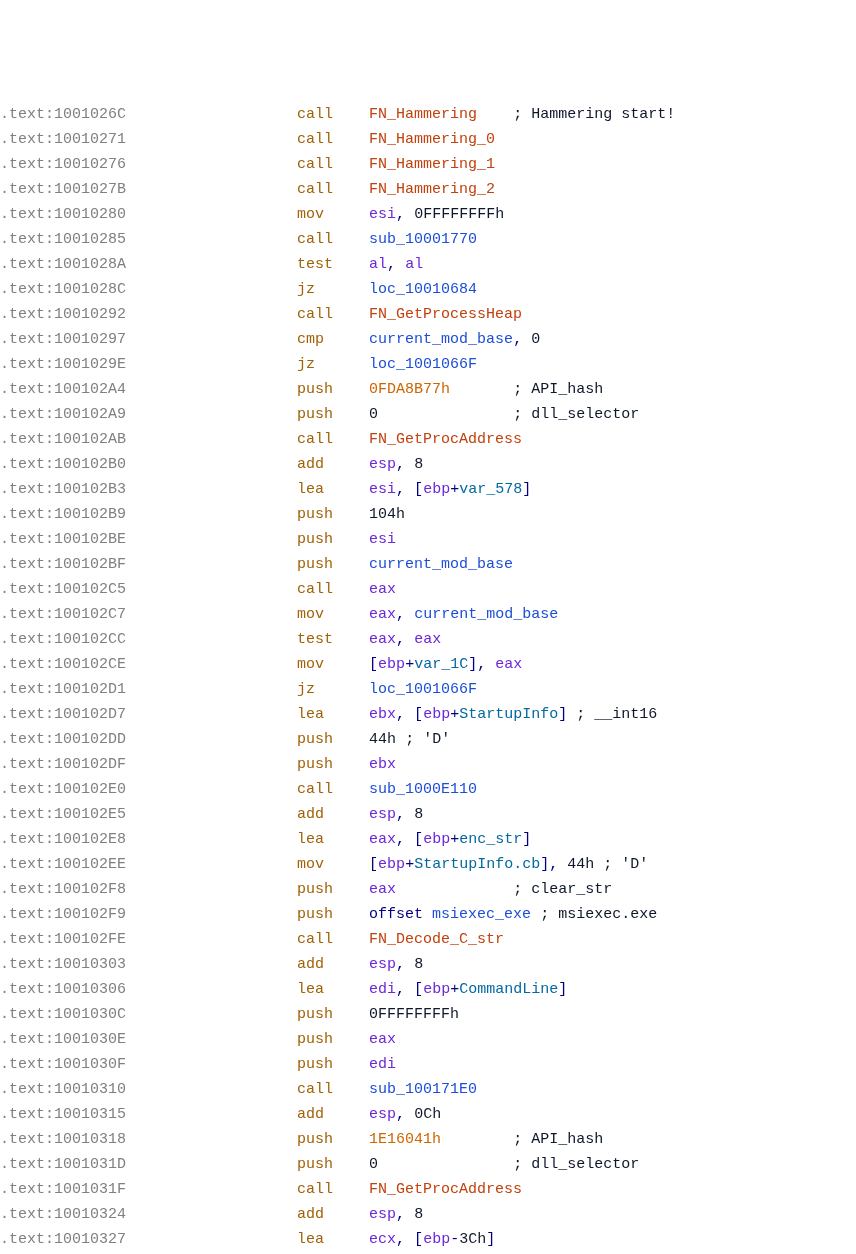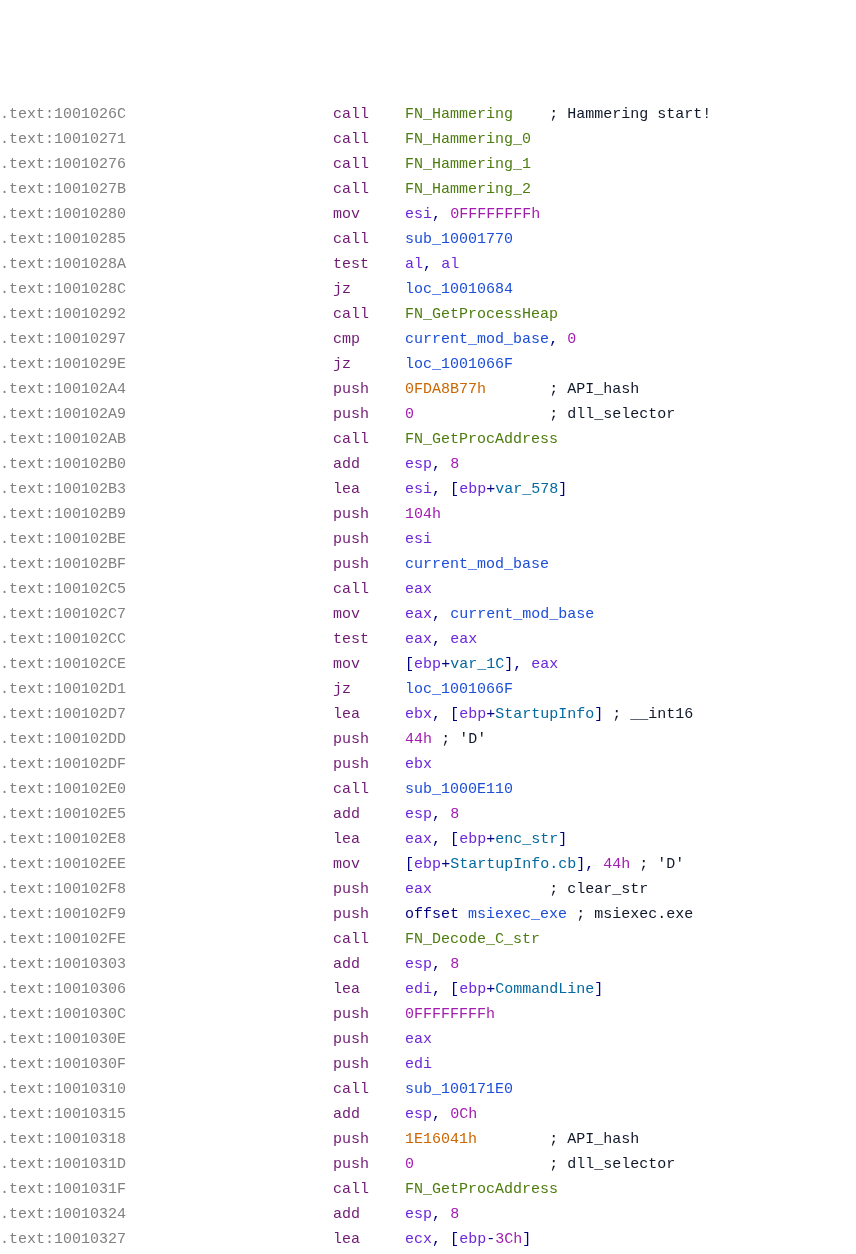--- a/index.html
+++ b/index.html
@@ -8,26 +8,26 @@
     font-size: 15px;
     line-height: 25px;
     background: #fff;
     color: #000;
     white-space: pre;
     padding: 2px 0;
   }
   .line { display: block; height: 25px; }
   .seg-label { color: #808080; }
   .seg-address { color: #808080; }
-  .mnemonic { color: #701a75; margin-left: 36px; }
-  .operand-func { color: #4d7c0f; }
+  .mnemonic { color: #a16207; }
+  .operand-func { color: #c2410c; }
   .operand-loc { color: #1d4ed8; }
   .operand-reg { color: #6d28d9; }
   .operand-var { color: #0369a1; }
-  .operand-num { color: #a21caf; }
+  .operand-num { color: #0f172a; }
   .operand-imm { color: #cc6600; }
   .comment { color: #0f172a; }
   .punct { color: #000080; }
 </style>
 </head>
 <body>
 
 
 
 <div id="listing"><div class="line"><span class="seg-label">.text</span><span class="seg-address">:</span><span class="seg-address">1001026C</span>                   <span class="mnemonic">call    </span><span class="operand-func">FN_Hammering</span>    <span class="comment">; Hammering start!</span></div><div class="line"><span class="seg-label">.text</span><span class="seg-address">:</span><span class="seg-address">10010271</span>                   <span class="mnemonic">call    </span><span class="operand-func">FN_Hammering_0</span></div><div class="line"><span class="seg-label">.text</span><span class="seg-address">:</span><span class="seg-address">10010276</span>                   <span class="mnemonic">call    </span><span class="operand-func">FN_Hammering_1</span></div><div class="line"><span class="seg-label">.text</span><span class="seg-address">:</span><span class="seg-address">1001027B</span>                   <span class="mnemonic">call    </span><span class="operand-func">FN_Hammering_2</span></div><div class="line"><span class="seg-label">.text</span><span class="seg-address">:</span><span class="seg-address">10010280</span>                   <span class="mnemonic">mov     </span><span class="operand-reg">esi</span><span class="punct">, </span><span class="operand-num">0FFFFFFFFh</span></div><div class="line"><span class="seg-label">.text</span><span class="seg-address">:</span><span class="seg-address">10010285</span>                   <span class="mnemonic">call    </span><span class="operand-loc">sub_10001770</span></div><div class="line"><span class="seg-label">.text</span><span class="seg-address">:</span><span class="seg-address">1001028A</span>                   <span class="mnemonic">test    </span><span class="operand-reg">al</span><span class="punct">, </span><span class="operand-reg">al</span></div><div class="line"><span class="seg-label">.text</span><span class="seg-address">:</span><span class="seg-address">1001028C</span>                   <span class="mnemonic">jz      </span><span class="operand-loc">loc_10010684</span></div><div class="line"><span class="seg-label">.text</span><span class="seg-address">:</span><span class="seg-address">10010292</span>                   <span class="mnemonic">call    </span><span class="operand-func">FN_GetProcessHeap</span></div><div class="line"><span class="seg-label">.text</span><span class="seg-address">:</span><span class="seg-address">10010297</span>                   <span class="mnemonic">cmp     </span><span class="operand-loc">current_mod_base</span><span class="punct">, </span><span class="operand-num">0</span></div><div class="line"><span class="seg-label">.text</span><span class="seg-address">:</span><span class="seg-address">1001029E</span>                   <span class="mnemonic">jz      </span><span class="operand-loc">loc_1001066F</span></div><div class="line"><span class="seg-label">.text</span><span class="seg-address">:</span><span class="seg-address">100102A4</span>                   <span class="mnemonic">push    </span><span class="operand-imm">0FDA8B77h</span>       <span class="comment">; API_hash</span></div><div class="line"><span class="seg-label">.text</span><span class="seg-address">:</span><span class="seg-address">100102A9</span>                   <span class="mnemonic">push    </span><span class="operand-num">0</span>               <span class="comment">; dll_selector</span></div><div class="line"><span class="seg-label">.text</span><span class="seg-address">:</span><span class="seg-address">100102AB</span>                   <span class="mnemonic">call    </span><span class="operand-func">FN_GetProcAddress</span></div><div class="line"><span class="seg-label">.text</span><span class="seg-address">:</span><span class="seg-address">100102B0</span>                   <span class="mnemonic">add     </span><span class="operand-reg">esp</span><span class="punct">, </span><span class="operand-num">8</span></div><div class="line"><span class="seg-label">.text</span><span class="seg-address">:</span><span class="seg-address">100102B3</span>                   <span class="mnemonic">lea     </span><span class="operand-reg">esi</span><span class="punct">, [</span><span class="operand-reg">ebp</span><span class="punct">+</span><span class="operand-var">var_578</span><span class="punct">]</span></div><div class="line"><span class="seg-label">.text</span><span class="seg-address">:</span><span class="seg-address">100102B9</span>                   <span class="mnemonic">push    </span><span class="operand-num">104h</span></div><div class="line"><span class="seg-label">.text</span><span class="seg-address">:</span><span class="seg-address">100102BE</span>                   <span class="mnemonic">push    </span><span class="operand-reg">esi</span></div><div class="line"><span class="seg-label">.text</span><span class="seg-address">:</span><span class="seg-address">100102BF</span>                   <span class="mnemonic">push    </span><span class="operand-loc">current_mod_base</span></div><div class="line"><span class="seg-label">.text</span><span class="seg-address">:</span><span class="seg-address">100102C5</span>                   <span class="mnemonic">call    </span><span class="operand-reg">eax</span></div><div class="line"><span class="seg-label">.text</span><span class="seg-address">:</span><span class="seg-address">100102C7</span>                   <span class="mnemonic">mov     </span><span class="operand-reg">eax</span><span class="punct">, </span><span class="operand-loc">current_mod_base</span></div><div class="line"><span class="seg-label">.text</span><span class="seg-address">:</span><span class="seg-address">100102CC</span>                   <span class="mnemonic">test    </span><span class="operand-reg">eax</span><span class="punct">, </span><span class="operand-reg">eax</span></div><div class="line"><span class="seg-label">.text</span><span class="seg-address">:</span><span class="seg-address">100102CE</span>                   <span class="mnemonic">mov     </span><span class="punct">[</span><span class="operand-reg">ebp</span><span class="punct">+</span><span class="operand-var">var_1C</span><span class="punct">], </span><span class="operand-reg">eax</span></div><div class="line"><span class="seg-label">.text</span><span class="seg-address">:</span><span class="seg-address">100102D1</span>                   <span class="mnemonic">jz      </span><span class="operand-loc">loc_1001066F</span></div><div class="line"><span class="seg-label">.text</span><span class="seg-address">:</span><span class="seg-address">100102D7</span>                   <span class="mnemonic">lea     </span><span class="operand-reg">ebx</span><span class="punct">, [</span><span class="operand-reg">ebp</span><span class="punct">+</span><span class="operand-var">StartupInfo</span><span class="punct">]</span> <span class="comment">; __int16</span></div><div class="line"><span class="seg-label">.text</span><span class="seg-address">:</span><span class="seg-address">100102DD</span>                   <span class="mnemonic">push    </span><span class="operand-num">44h</span> <span class="comment">; 'D'</span></div><div class="line"><span class="seg-label">.text</span><span class="seg-address">:</span><span class="seg-address">100102DF</span>                   <span class="mnemonic">push    </span><span class="operand-reg">ebx</span></div><div class="line"><span class="seg-label">.text</span><span class="seg-address">:</span><span class="seg-address">100102E0</span>                   <span class="mnemonic">call    </span><span class="operand-loc">sub_1000E110</span></div><div class="line"><span class="seg-label">.text</span><span class="seg-address">:</span><span class="seg-address">100102E5</span>                   <span class="mnemonic">add     </span><span class="operand-reg">esp</span><span class="punct">, </span><span class="operand-num">8</span></div><div class="line"><span class="seg-label">.text</span><span class="seg-address">:</span><span class="seg-address">100102E8</span>                   <span class="mnemonic">lea     </span><span class="operand-reg">eax</span><span class="punct">, [</span><span class="operand-reg">ebp</span><span class="punct">+</span><span class="operand-var">enc_str</span><span class="punct">]</span></div><div class="line"><span class="seg-label">.text</span><span class="seg-address">:</span><span class="seg-address">100102EE</span>                   <span class="mnemonic">mov     </span><span class="punct">[</span><span class="operand-reg">ebp</span><span class="punct">+</span><span class="operand-var">StartupInfo.cb</span><span class="punct">], </span><span class="operand-num">44h</span> <span class="comment">; 'D'</span></div><div class="line"><span class="seg-label">.text</span><span class="seg-address">:</span><span class="seg-address">100102F8</span>                   <span class="mnemonic">push    </span><span class="operand-reg">eax</span>             <span class="comment">; clear_str</span></div><div class="line"><span class="seg-label">.text</span><span class="seg-address">:</span><span class="seg-address">100102F9</span>                   <span class="mnemonic">push    </span><span class="punct">offset </span><span class="operand-loc">msiexec_exe</span> <span class="comment">; msiexec.exe</span></div><div class="line"><span class="seg-label">.text</span><span class="seg-address">:</span><span class="seg-address">100102FE</span>                   <span class="mnemonic">call    </span><span class="operand-func">FN_Decode_C_str</span></div><div class="line"><span class="seg-label">.text</span><span class="seg-address">:</span><span class="seg-address">10010303</span>                   <span class="mnemonic">add     </span><span class="operand-reg">esp</span><span class="punct">, </span><span class="operand-num">8</span></div><div class="line"><span class="seg-label">.text</span><span class="seg-address">:</span><span class="seg-address">10010306</span>                   <span class="mnemonic">lea     </span><span class="operand-reg">edi</span><span class="punct">, [</span><span class="operand-reg">ebp</span><span class="punct">+</span><span class="operand-var">CommandLine</span><span class="punct">]</span></div><div class="line"><span class="seg-label">.text</span><span class="seg-address">:</span><span class="seg-address">1001030C</span>                   <span class="mnemonic">push    </span><span class="operand-num">0FFFFFFFFh</span></div><div class="line"><span class="seg-label">.text</span><span class="seg-address">:</span><span class="seg-address">1001030E</span>                   <span class="mnemonic">push    </span><span class="operand-reg">eax</span></div><div class="line"><span class="seg-label">.text</span><span class="seg-address">:</span><span class="seg-address">1001030F</span>                   <span class="mnemonic">push    </span><span class="operand-reg">edi</span></div><div class="line"><span class="seg-label">.text</span><span class="seg-address">:</span><span class="seg-address">10010310</span>                   <span class="mnemonic">call    </span><span class="operand-loc">sub_100171E0</span></div><div class="line"><span class="seg-label">.text</span><span class="seg-address">:</span><span class="seg-address">10010315</span>                   <span class="mnemonic">add     </span><span class="operand-reg">esp</span><span class="punct">, </span><span class="operand-num">0Ch</span></div><div class="line"><span class="seg-label">.text</span><span class="seg-address">:</span><span class="seg-address">10010318</span>                   <span class="mnemonic">push    </span><span class="operand-imm">1E16041h</span>        <span class="comment">; API_hash</span></div><div class="line"><span class="seg-label">.text</span><span class="seg-address">:</span><span class="seg-address">1001031D</span>                   <span class="mnemonic">push    </span><span class="operand-num">0</span>               <span class="comment">; dll_selector</span></div><div class="line"><span class="seg-label">.text</span><span class="seg-address">:</span><span class="seg-address">1001031F</span>                   <span class="mnemonic">call    </span><span class="operand-func">FN_GetProcAddress</span></div><div class="line"><span class="seg-label">.text</span><span class="seg-address">:</span><span class="seg-address">10010324</span>                   <span class="mnemonic">add     </span><span class="operand-reg">esp</span><span class="punct">, </span><span class="operand-num">8</span></div><div class="line"><span class="seg-label">.text</span><span class="seg-address">:</span><span class="seg-address">10010327</span>                   <span class="mnemonic">lea     </span><span class="operand-reg">ecx</span><span class="punct">, [</span><span class="operand-reg">ebp</span><span class="punct">-</span><span class="operand-num">3Ch</span><span class="punct">]</span></div><div class="line">                                </div></div>

